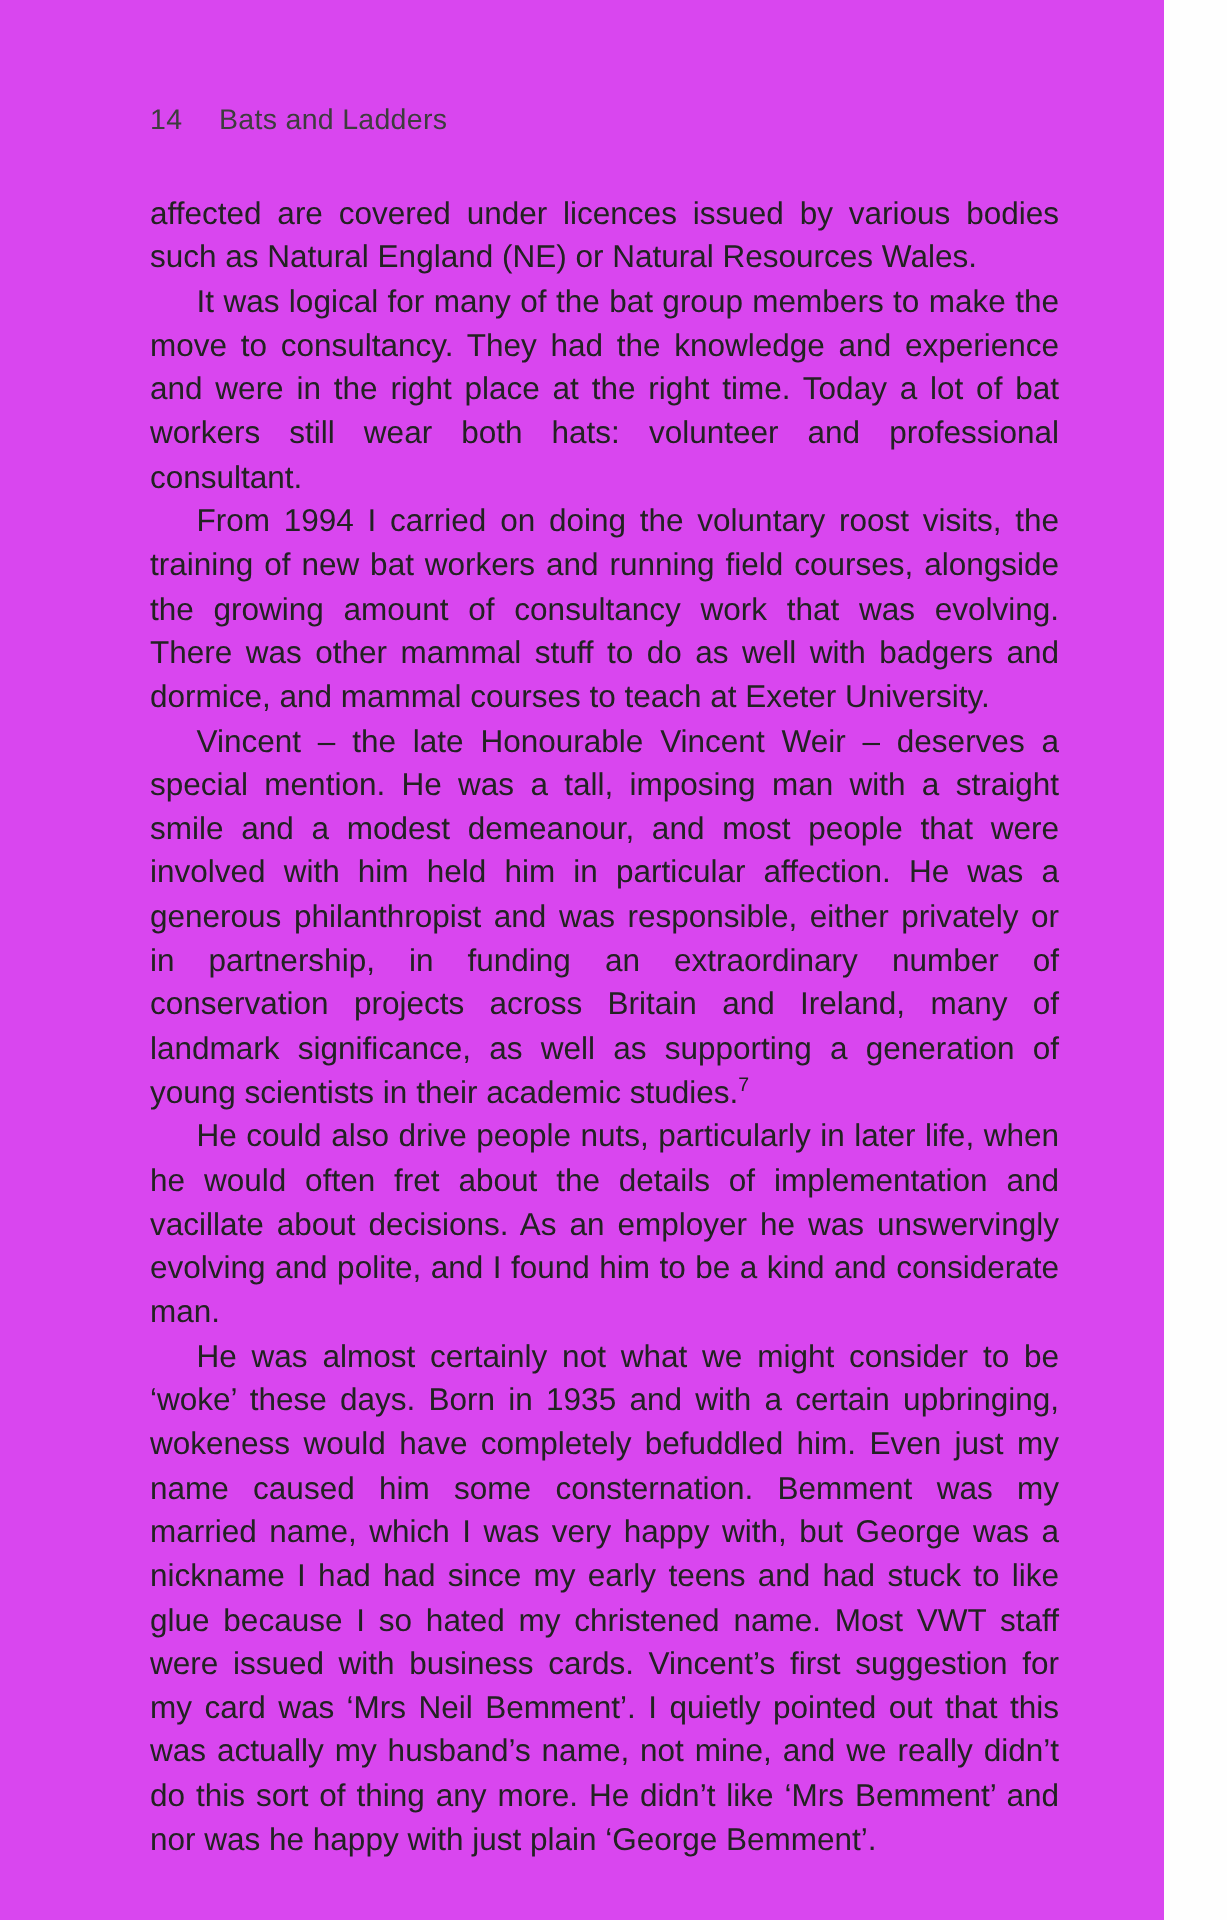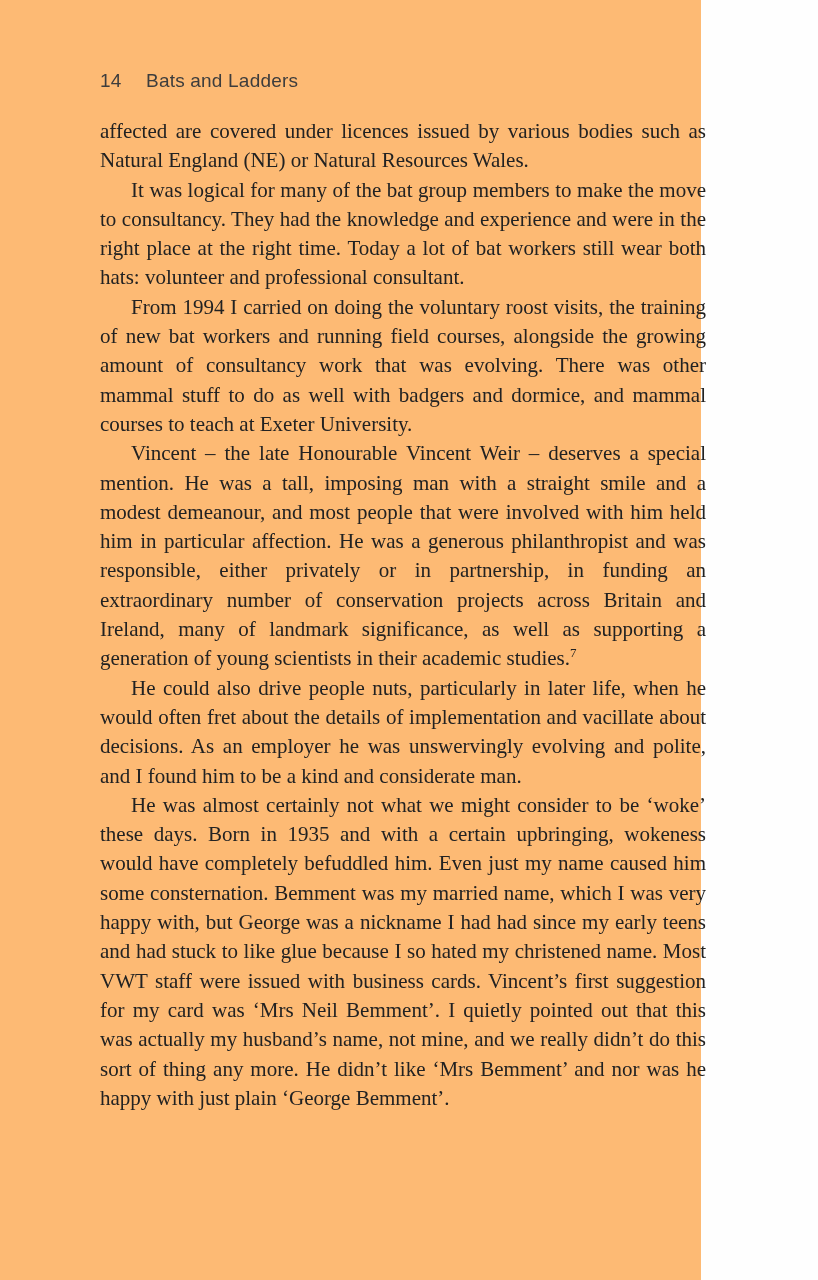--- a/index.html
+++ b/index.html
@@ -7,23 +7,23 @@
     padding: 0;
   }
   body {
     width: 818px;
     height: 1280px;
     background: #fefefe;
     overflow: hidden;
   }
   .page {
     position: relative;
-    width: 701px;
+    width: 776px;
     height: 1280px;
-    background: #fdba74;
+    background: #d946ef;
   }
   .running-header {
     position: absolute;
     left: 100px;
     top: 70px;
     font-family: "Liberation Sans", sans-serif;
     font-size: 19px;
     line-height: 22px;
     color: #3d3d3d;
     letter-spacing: 0.2px;
@@ -31,23 +31,23 @@
   .running-header .page-num {
     display: inline-block;
   }
   .running-header .book-title {
     display: inline-block;
     margin-left: 19px;
   }
   .text-block {
     position: absolute;
     left: 100px;
-    top: 117px;
+    top: 128px;
     width: 606px;
-    font-family: Liberation Serif, serif;
+    font-family: Liberation Sans, sans-serif;
     font-size: 21px;
     line-height: 29.3px;
     color: #222222;
     text-align: justify;
   }
   .text-block p {
     margin: 0;
     padding: 0;
   }
   .text-block p.indent {

